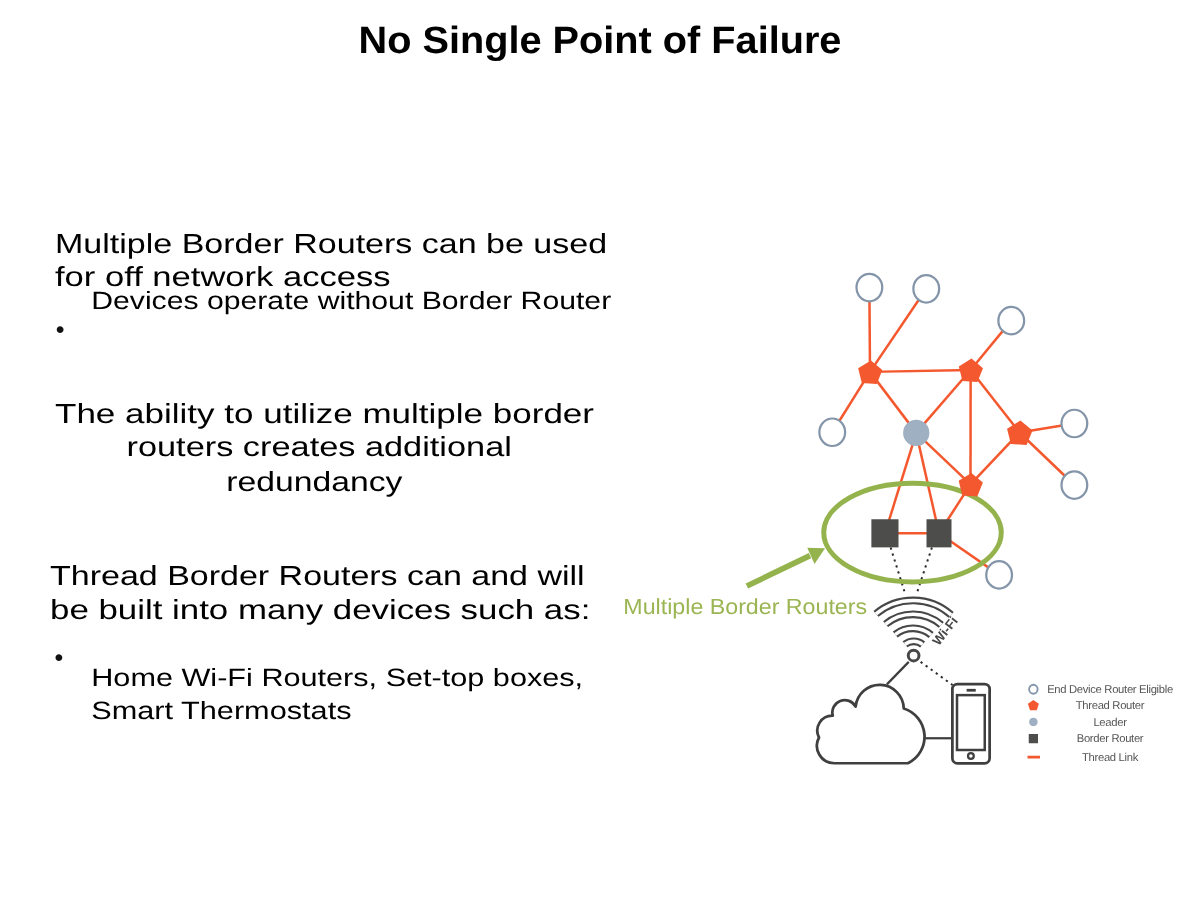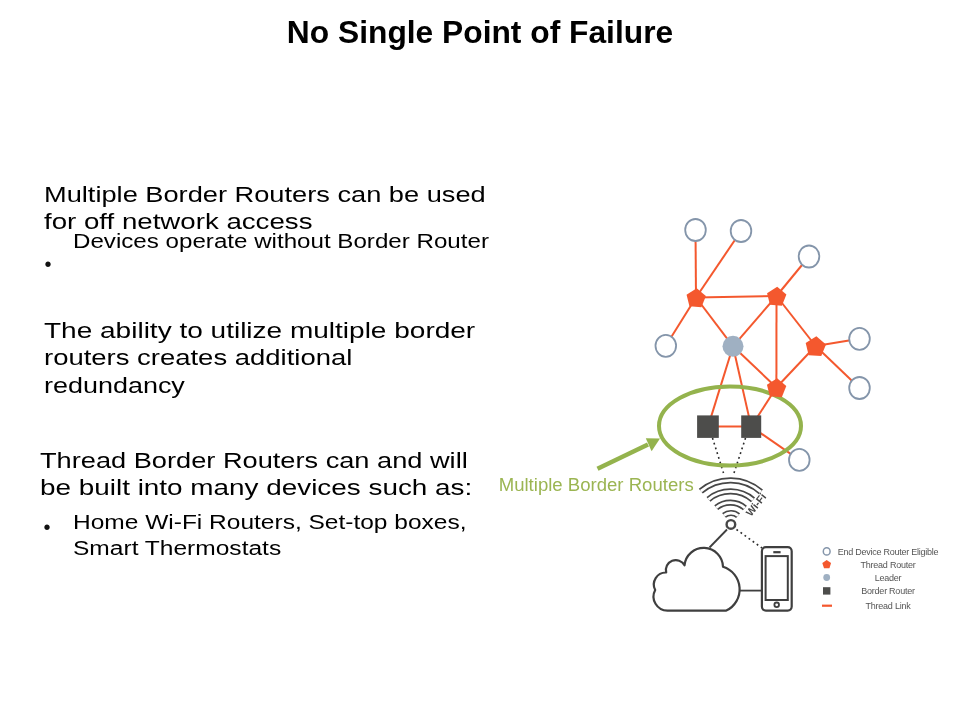--- a/index.html
+++ b/index.html
@@ -20,32 +20,32 @@
 
 <div class="tb" style="left:44px;top:180.8px;">
   <div class="ln m" style="transform:scaleX(1.237)">Multiple Border Routers can be used</div>
   <div class="ln m" style="transform:scaleX(1.257)">for off network access</div>
 </div>
 <div class="dot" style="left:44.5px;top:253px;">•</div>
 <div class="tb" style="left:73px;top:228px;">
   <div class="ln b" style="transform:scaleX(1.207)">Devices operate without Border Router</div>
 </div>
 
-<div class="tb" style="left:44px;top:316.5px;">
+<div class="tb" style="left:44px;top:316.5px;text-align:center;">
   <div class="ln m" style="transform:scaleX(1.273)">The ability to utilize multiple border</div>
   <div class="ln m" style="transform:scaleX(1.248)">routers creates additional</div>
   <div class="ln m" style="transform:scaleX(1.225)">redundancy</div>
 </div>
 
 <div class="tb" style="left:40px;top:446.5px;">
   <div class="ln m" style="transform:scaleX(1.236)">Thread Border Routers can and will</div>
   <div class="ln m" style="transform:scaleX(1.267)">be built into many devices such as:</div>
 </div>
 <div class="dot" style="left:43.6px;top:515.5px;">•</div>
-<div class="tb" style="left:72.5px;top:509px;">
+<div class="tb" style="left:72.5px;top:530px;">
   <div class="ln b" style="transform:scaleX(1.225)">Home Wi-Fi Routers, Set-top boxes,</div>
   <div class="ln b" style="transform:scaleX(1.227)">Smart Thermostats</div>
 </div>
 
 <svg width="960" height="720" viewBox="0 0 960 720">
   <defs>
     <g id="pent">
       <path d="M0,-10.2 L9.7,-3.15 L6,8.25 L-6,8.25 L-9.7,-3.15 Z"></path>
     </g>
   </defs>

